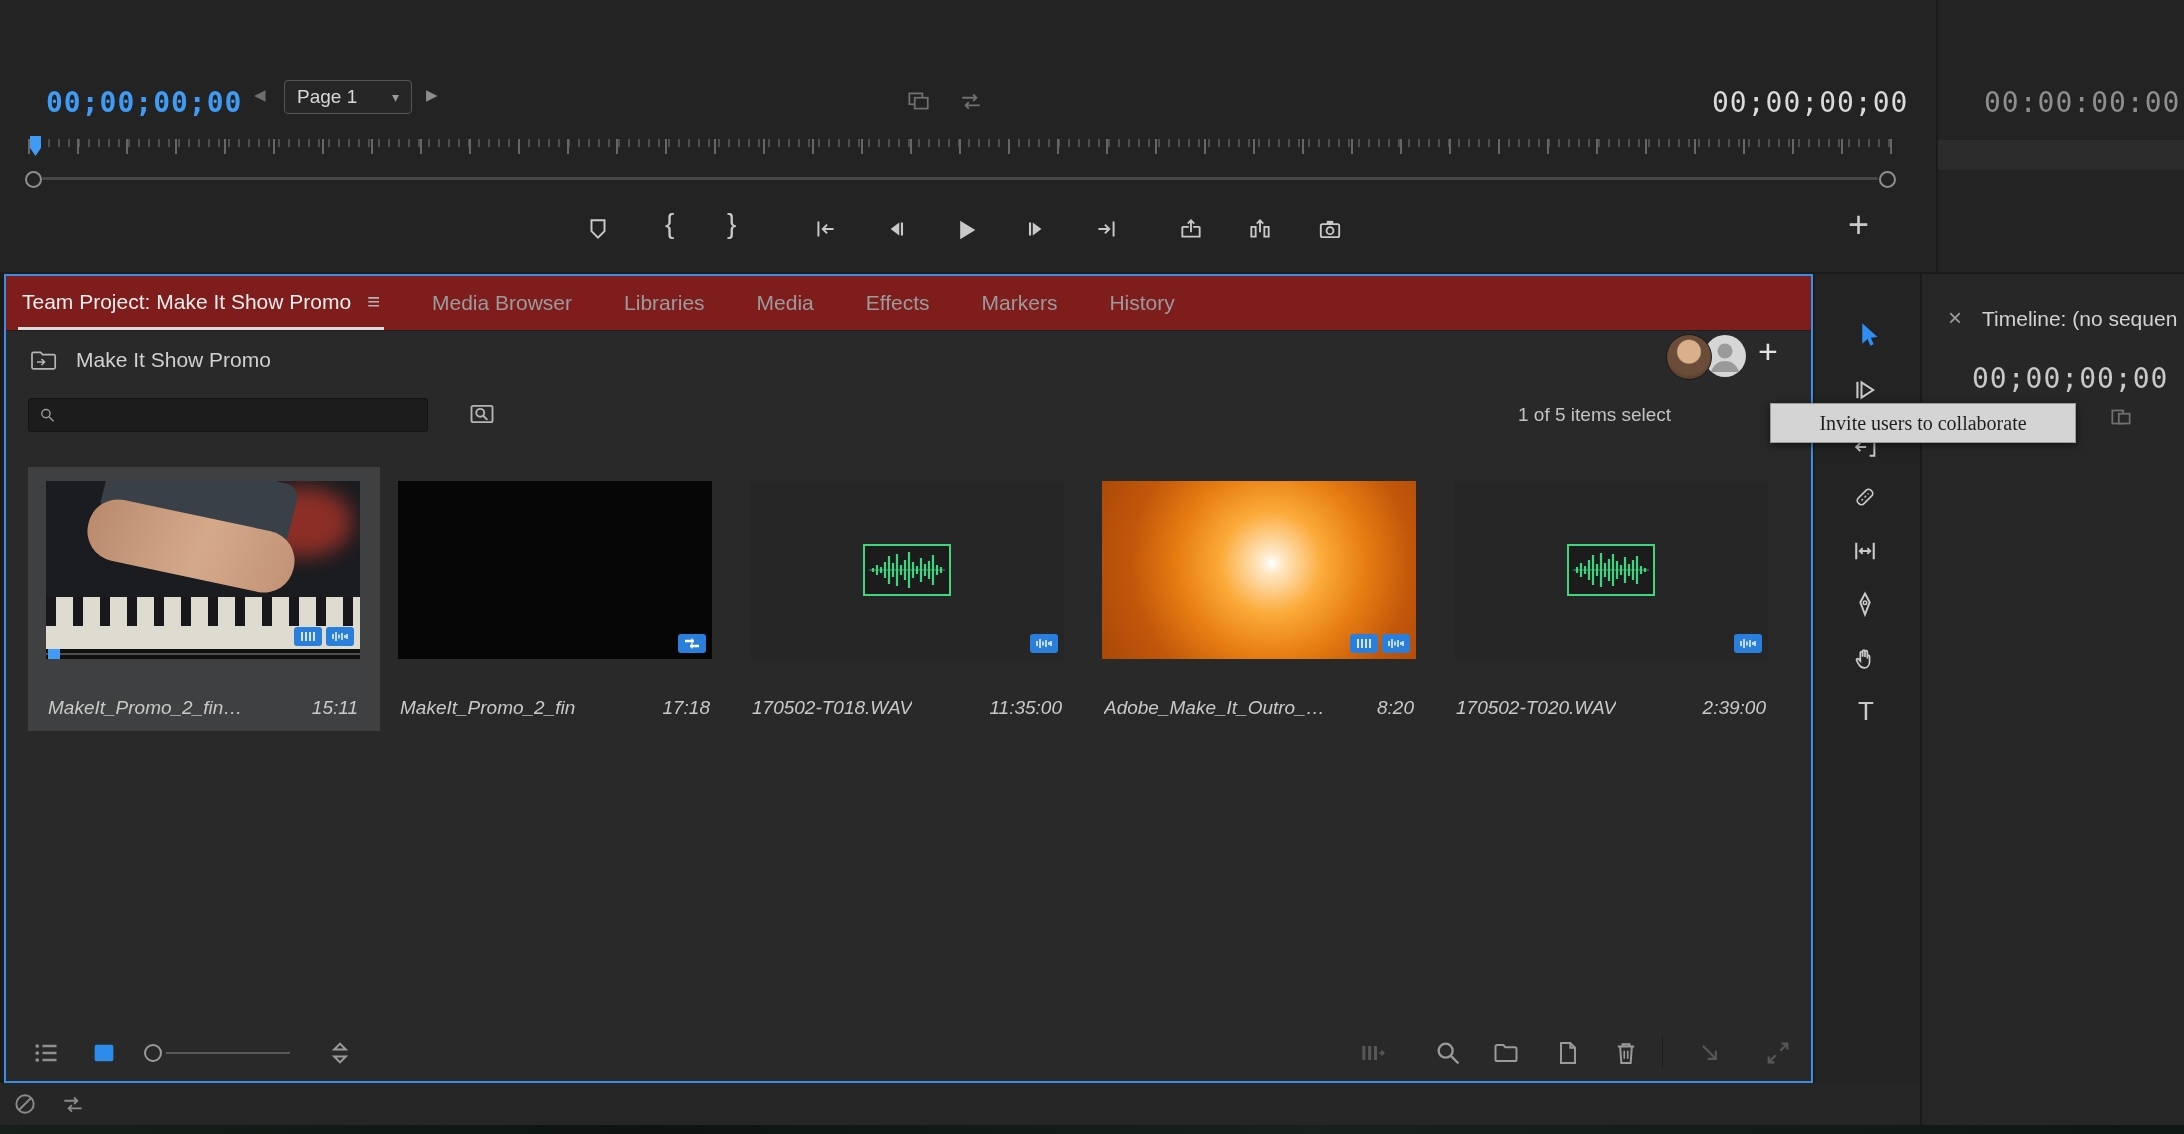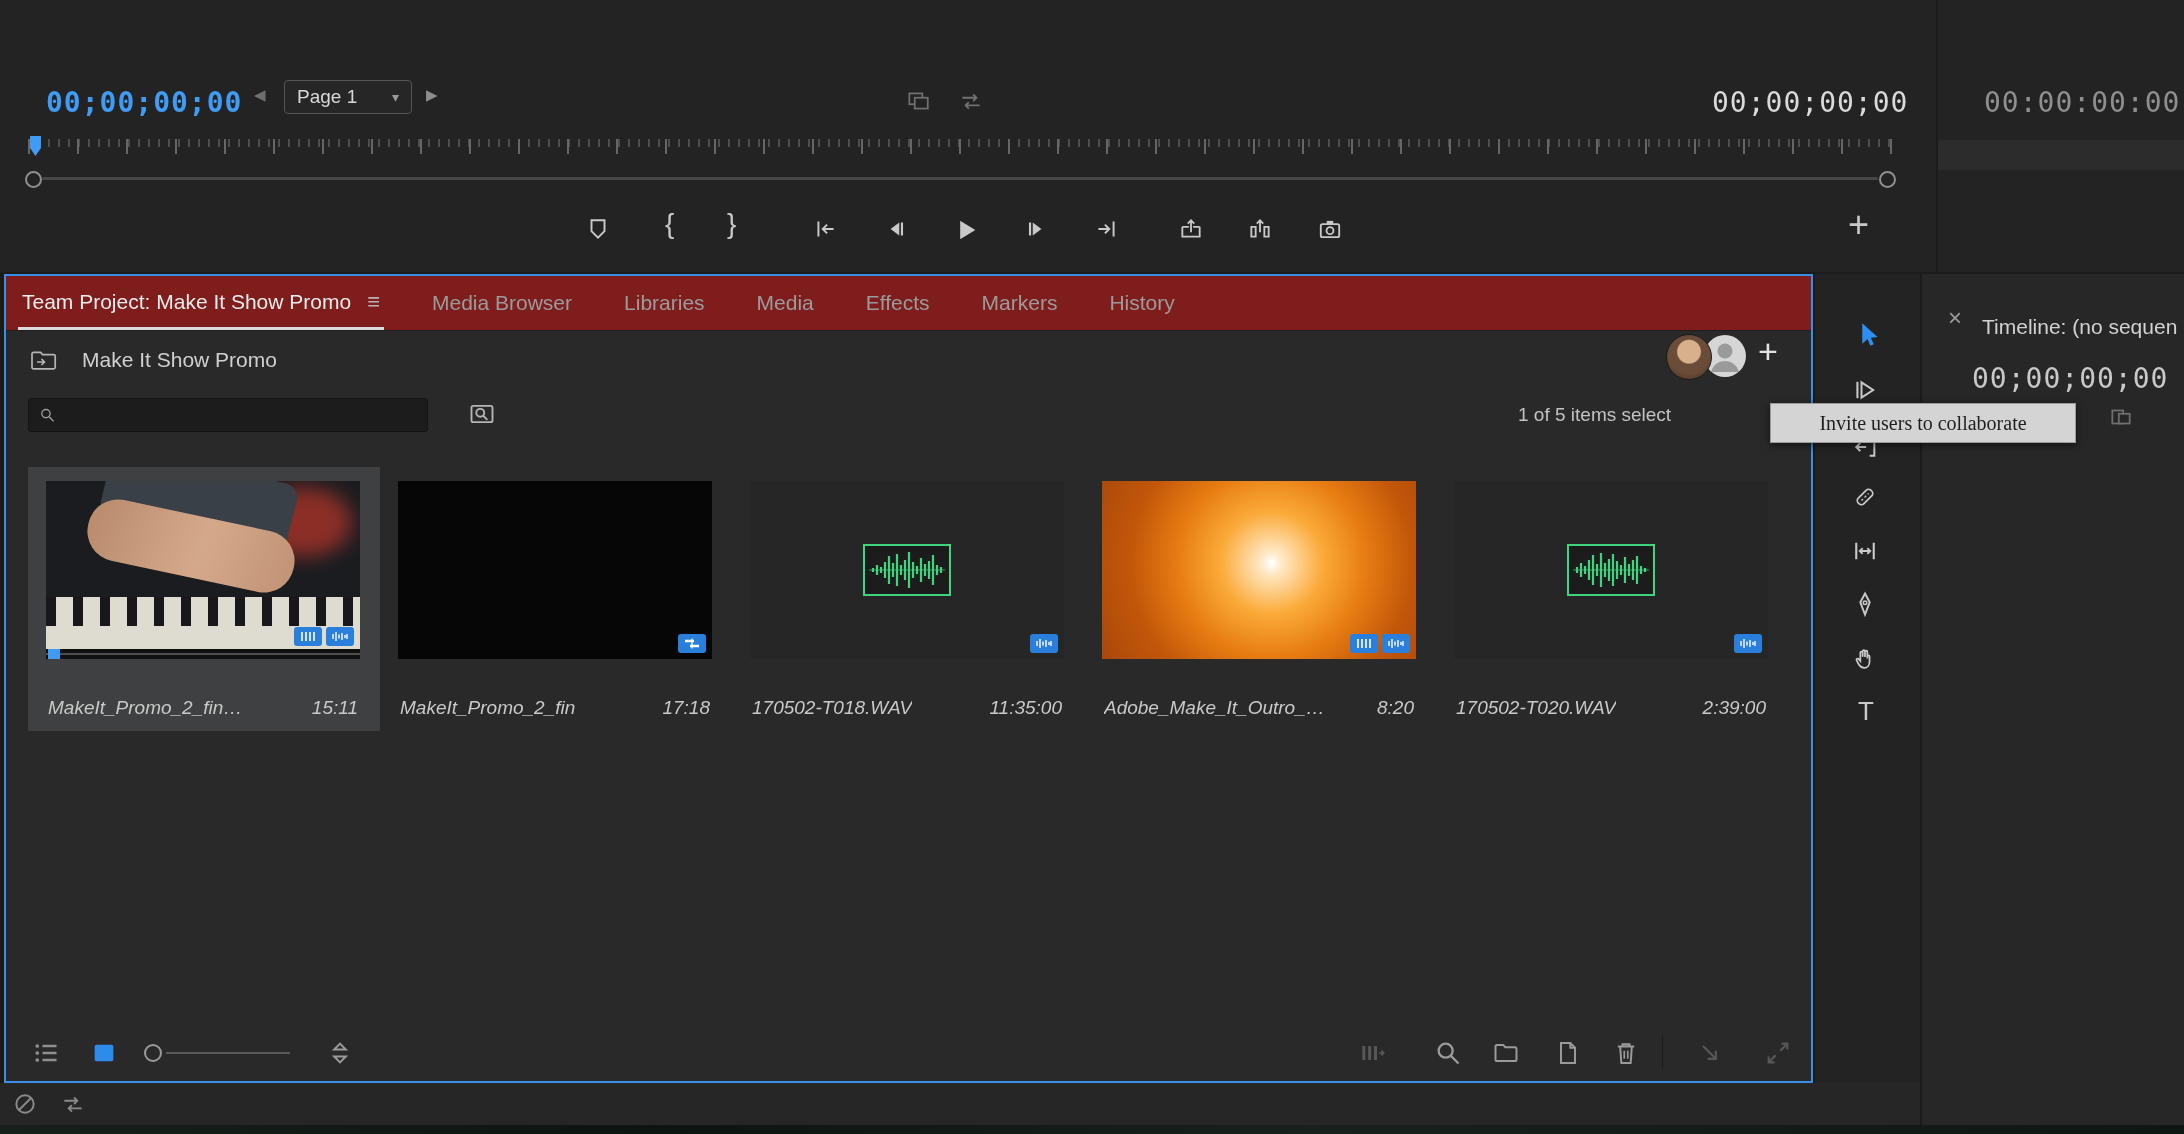--- a/index.html
+++ b/index.html
@@ -42,21 +42,21 @@
   #btn-editor{left:1848px;top:204px;font-size:36px;color:#c9c9c9;}
 
   
   #project-panel{left:4px;top:274px;width:1805px;height:805px;border:2px solid #3a8ee6;
                  background:#292929;box-sizing:content-box;}
   #tabbar{position:absolute;left:0;top:0;right:0;height:54px;background:#7f1d1d;
           display:flex;align-items:stretch;border-bottom:1px solid #1e1e1e;}
   .tab{display:flex;align-items:center;font-size:21px;color:#9b9b9b;padding:0 4px;margin-left:44px;white-space:nowrap;}
   .tab.active{margin-left:12px;color:#ececec;border-bottom:3px solid #dcdcdc;gap:16px;}
   .tab.active .menu{font-size:22px;color:#b5b5b5;}
-  #bin-row{position:absolute;left:24px;top:72px;display:flex;align-items:center;gap:24px;}
+  #bin-row{position:absolute;left:24px;top:72px;display:flex;align-items:center;gap:18px;}
   #bin-name{font-size:21px;color:#d0d0d0;}
   #search-box{position:absolute;left:22px;top:122px;width:400px;height:34px;background:#1c1c1c;
               border:1px solid #141414;border-radius:3px;display:flex;align-items:center;padding:0 10px;box-sizing:border-box;gap:8px;}
   #search-box input{background:transparent;border:none;outline:none;color:#ddd;font-size:19px;width:100%;
                     font-family:"Liberation Sans",sans-serif;}
   #find-media{position:absolute;left:462px;top:124px;}
   #avatar1{position:absolute;left:1660px;top:58px;width:44px;height:44px;border-radius:50%;z-index:3;
            background:radial-gradient(circle at 50% 38%,#d9b08c 0 32%,#6b4c38 36% 62%,#3c2c20 100%);
            border:1px solid #1a1a1a;}
   #avatar2{position:absolute;left:1697px;top:58px;z-index:2;}
@@ -103,21 +103,21 @@
   #zoom-track{position:absolute;left:160px;top:29px;width:124px;height:2px;background:#5a5a5a;}
   #zoom-knob{position:absolute;left:138px;top:21px;width:14px;height:14px;border:2px solid #9a9a9a;border-radius:50%;}
 
   
   #tools-panel{left:1815px;top:274px;width:105px;height:809px;background:#232323;}
   .tool{position:absolute;left:36px;}
 
   
   #timeline-panel{left:1922px;top:274px;width:262px;height:851px;background:#272727;}
   #tl-close{position:absolute;left:26px;top:30px;font-size:24px;color:#9a9a9a;}
-  #tl-title{position:absolute;left:60px;top:41px;font-size:21px;color:#d2d2d2;white-space:nowrap;
+  #tl-title{position:absolute;left:60px;top:33px;font-size:21px;color:#d2d2d2;white-space:nowrap;
             width:200px;overflow:hidden;}
   #tl-tc{position:absolute;left:50px;top:80px;color:#c9c9c9;}
   #tl-opts{position:absolute;left:186px;top:130px;opacity:.7;}
 
   
   #status-bar{left:0;top:1083px;width:1920px;height:42px;background:#262626;}
   #bottom-sliver{left:0;top:1125px;width:2184px;height:9px;
      background:linear-gradient(90deg,#17201b,#0d1412 30%,#18211d 60%,#0f1715);}
 
   

